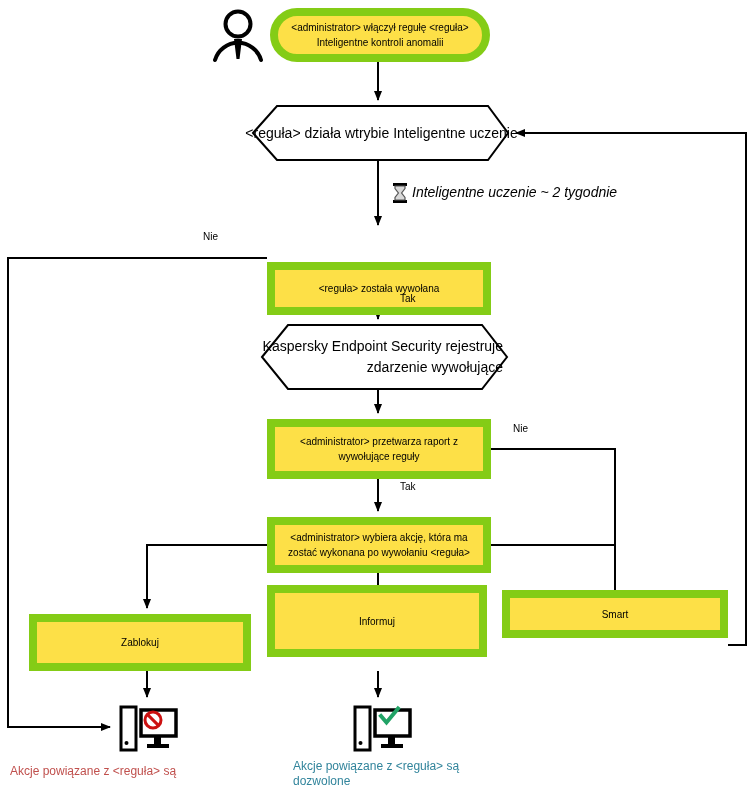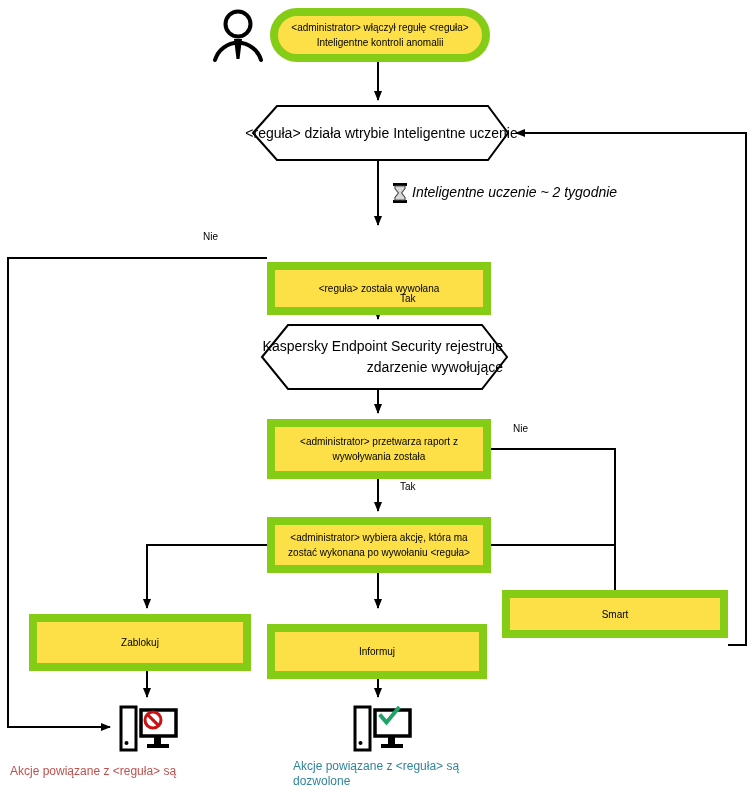--- a/index.html
+++ b/index.html
@@ -123,32 +123,32 @@
   <div class="edge-label" style="left:513px;top:423px;">Nie</div>
   <div class="edge-label" style="left:400px;top:481px;">Tak</div>
 
   <div class="hexlabel" style="left:267px;top:325px;width:236px;height:64px;align-items:flex-end;">
     <span>Kaspersky Endpoint Security rejestruje</span>
     <span>zdarzenie wywołujące</span>
   </div>
 
   <div class="node" style="left:267px;top:419px;width:224px;height:60px;">
     <span>&lt;administrator&gt; przetwarza raport z</span>
-    <span>wywoływania została</span>
+    <span>wywołujące reguły</span>
   </div>
 
   <div class="node" style="left:29px;top:614px;width:222px;height:57px;">
     <span>Zablokuj</span>
   </div>
 
   <div class="node" style="left:267px;top:517px;width:224px;height:56px;">
     <span>&lt;administrator&gt; wybiera akcję, która ma</span>
     <span>zostać wykonana po wywołaniu &lt;reguła&gt;</span>
   </div>
-  <div class="node" style="left:267px;top:624px;width:220px;height:55px;">
+  <div class="node" style="left:267px;top:585px;width:220px;height:72px;">
     <span>Informuj</span>
   </div>
   <div class="node" style="left:502px;top:590px;width:226px;height:48px;">
     <span>Smart</span>
   </div>
 
   <div class="caption blocked" style="left:10px;top:764px;width:265px;">
     <span>Akcje powiązane z &lt;reguła&gt; są</span>
   </div>
   <div class="caption allowed" style="left:293px;top:759px;width:265px;">

